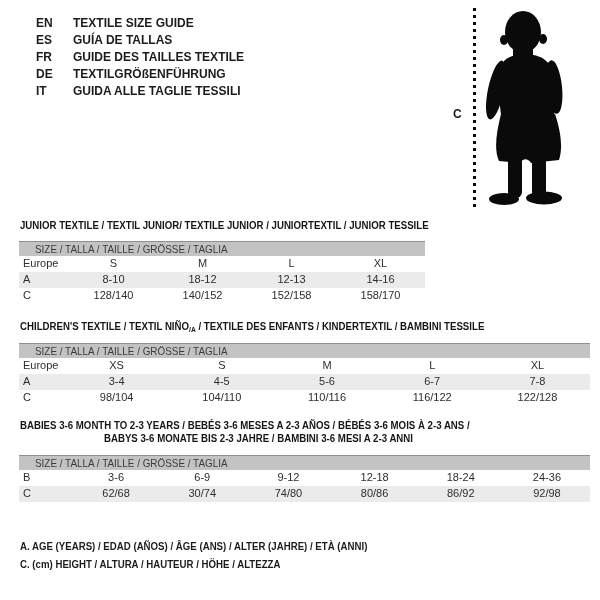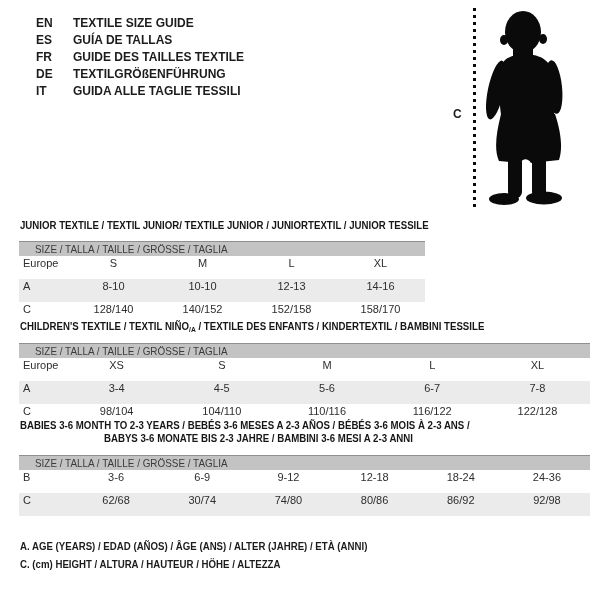--- a/index.html
+++ b/index.html
@@ -18,21 +18,21 @@
   
   .sec-title{font-size:11.5px;font-weight:bold;white-space:nowrap;color:#161616;}
   .condensed{display:inline-block;transform:scaleX(0.84);transform-origin:0 50%;white-space:nowrap;}
   .sub{font-size:8px;vertical-align:-2px;}
   
   .sg-table{left:19px;}
   .thead{height:15px;box-sizing:border-box;background:var(--table-header-bg,#c3c3c3);
     border-top:1px solid var(--table-header-border,#8f8f8f);
     font-size:11px;line-height:14px;color:#3b3b3b;padding-left:16px;white-space:nowrap;}
   .thead-inner{display:inline-block;transform:scaleX(0.9);transform-origin:0 50%;}
-  .trow{height:23px;display:flex;font-size:11px;line-height:15px;color:#2e2e2e;justify-content:center;}
+  .trow{height:16px;display:flex;font-size:11px;line-height:15px;color:#2e2e2e;justify-content:center;}
   .trow.shaded{background:var(--row-shaded-bg,#ebebeb);}
   .tlabel{padding-left:4px;box-sizing:border-box;}
   .w1 .tlabel{width:50px}.w2 .tlabel{width:45px}.w3 .tlabel{width:54px}
   .tcell{flex:1;text-align:center;}
   
   .legend{left:20px;top:537px;}
   .legend-line{height:18px;line-height:18px;font-size:11.5px;font-weight:bold;white-space:nowrap;}
 </style>
 </head>
 <body>
@@ -89,21 +89,21 @@
   <div class="trow">
     <span class="tlabel">Europe</span>
     <span class="tcell">S</span>
     <span class="tcell">M</span>
     <span class="tcell">L</span>
     <span class="tcell">XL</span>
   </div>
   <div class="trow shaded">
     <span class="tlabel">A</span>
     <span class="tcell">8-10</span>
-    <span class="tcell">10-10</span>
+    <span class="tcell">18-12</span>
     <span class="tcell">12-13</span>
     <span class="tcell">14-16</span>
   </div>
   <div class="trow">
     <span class="tlabel">C</span>
     <span class="tcell">128/140</span>
     <span class="tcell">140/152</span>
     <span class="tcell">152/158</span>
     <span class="tcell">158/170</span>
   </div>

